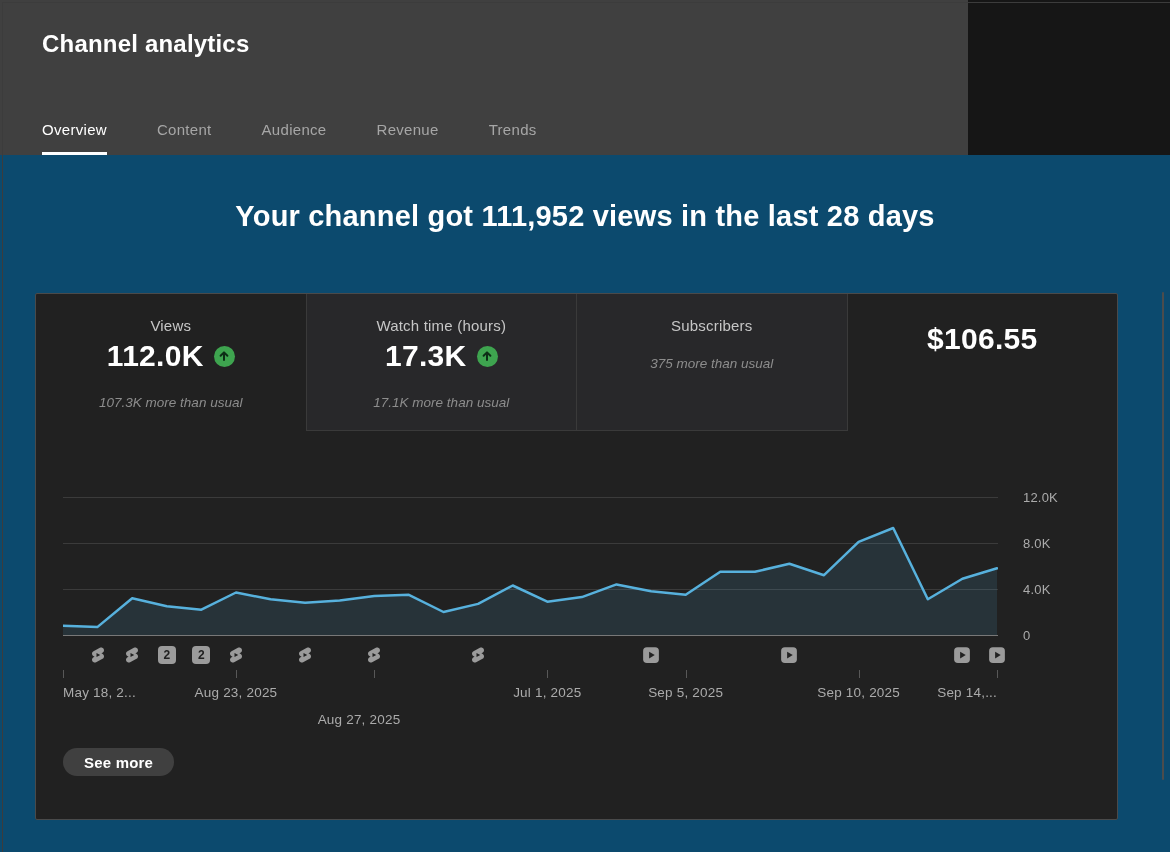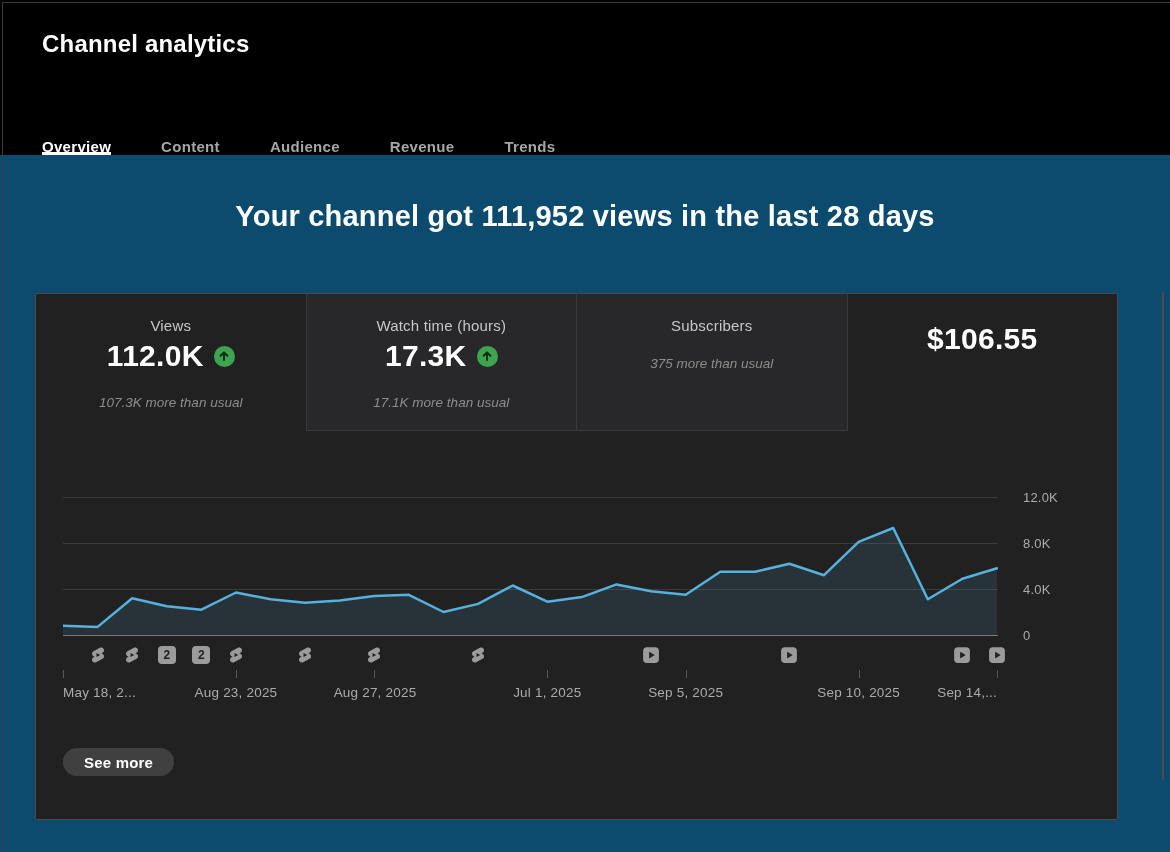--- a/index.html
+++ b/index.html
@@ -10,33 +10,33 @@
     color:#fff;
     position:relative;
   }
   .frame-highlight{
     position:absolute; top:2px; left:2px; right:0; bottom:0;
     border-top:1px solid #3c3c3c; border-left:1px solid #3c3c3c;
     pointer-events:none; z-index:60;
   }
   
   .header{
-    position:absolute; top:0; left:0; width:1170px; height:155px;
-    background:#000000;
+    position:absolute; top:0; left:0; width:968px; height:155px;
+    background:#404040;
   }
   .page-title{
     position:absolute; left:42px; top:30px;
     font-size:24px; font-weight:700; letter-spacing:0.2px; color:#fff;
   }
   .tabs{
     position:absolute; left:42px; bottom:0; display:flex; gap:50px;
   }
   .tab{
-    position:relative; padding-bottom:0;
-    font-size:15px; font-weight:700; letter-spacing:0.3px;
+    position:relative; padding-bottom:17px;
+    font-size:15px; font-weight:400; letter-spacing:0.3px;
     color:#a6a6a6; cursor:pointer;
   }
   .tab.active{ color:#fff; }
   .tab.active::after{
     content:""; position:absolute; left:0; right:0; bottom:0; height:3px;
     background:#fff;
   }
   
   .main{
     position:absolute; top:155px; left:0; width:1170px; height:697px;
@@ -217,21 +217,21 @@
             <rect x="1.5" y="1.5" width="21" height="21" rx="5" fill="#9b9b9b"></rect>
             <polygon points="9.5,7.5 17,12 9.5,16.5" fill="#222"></polygon>
           </svg></div>
       </div>
     <div id="xaxis-layer">
         <div class="xtick" style="left: 27px;"></div>
         <div class="xlabel" style="left: 27px;">May 18, 2...</div>
         <div class="xtick" style="left: 199.963px;"></div>
         <div class="xlabel" style="left: 199.963px; transform: translateX(-50%);">Aug 23, 2025</div>
         <div class="xtick" style="left: 338.333px;"></div>
-        <div class="xlabel" style="left: 339px; transform: translateX(-50%);">Aug 27, 2025</div>
+        <div class="xlabel" style="left: 323px; transform: translateX(-50%); margin-top: 27px;">Aug 27, 2025</div>
         <div class="xtick" style="left: 511.296px;"></div>
         <div class="xlabel" style="left: 511.296px; transform: translateX(-50%);">Jul 1, 2025</div>
         <div class="xtick" style="left: 649.667px;"></div>
         <div class="xlabel" style="left: 649.667px; transform: translateX(-50%);">Sep 5, 2025</div>
         <div class="xtick" style="left: 822.63px;"></div>
         <div class="xlabel" style="left: 822.63px; transform: translateX(-50%);">Sep 10, 2025</div>
         <div class="xtick" style="left: 961px;"></div>
         <div class="xlabel" style="left: 961px; transform: translateX(-100%);">Sep 14,...</div>
       </div>
 

